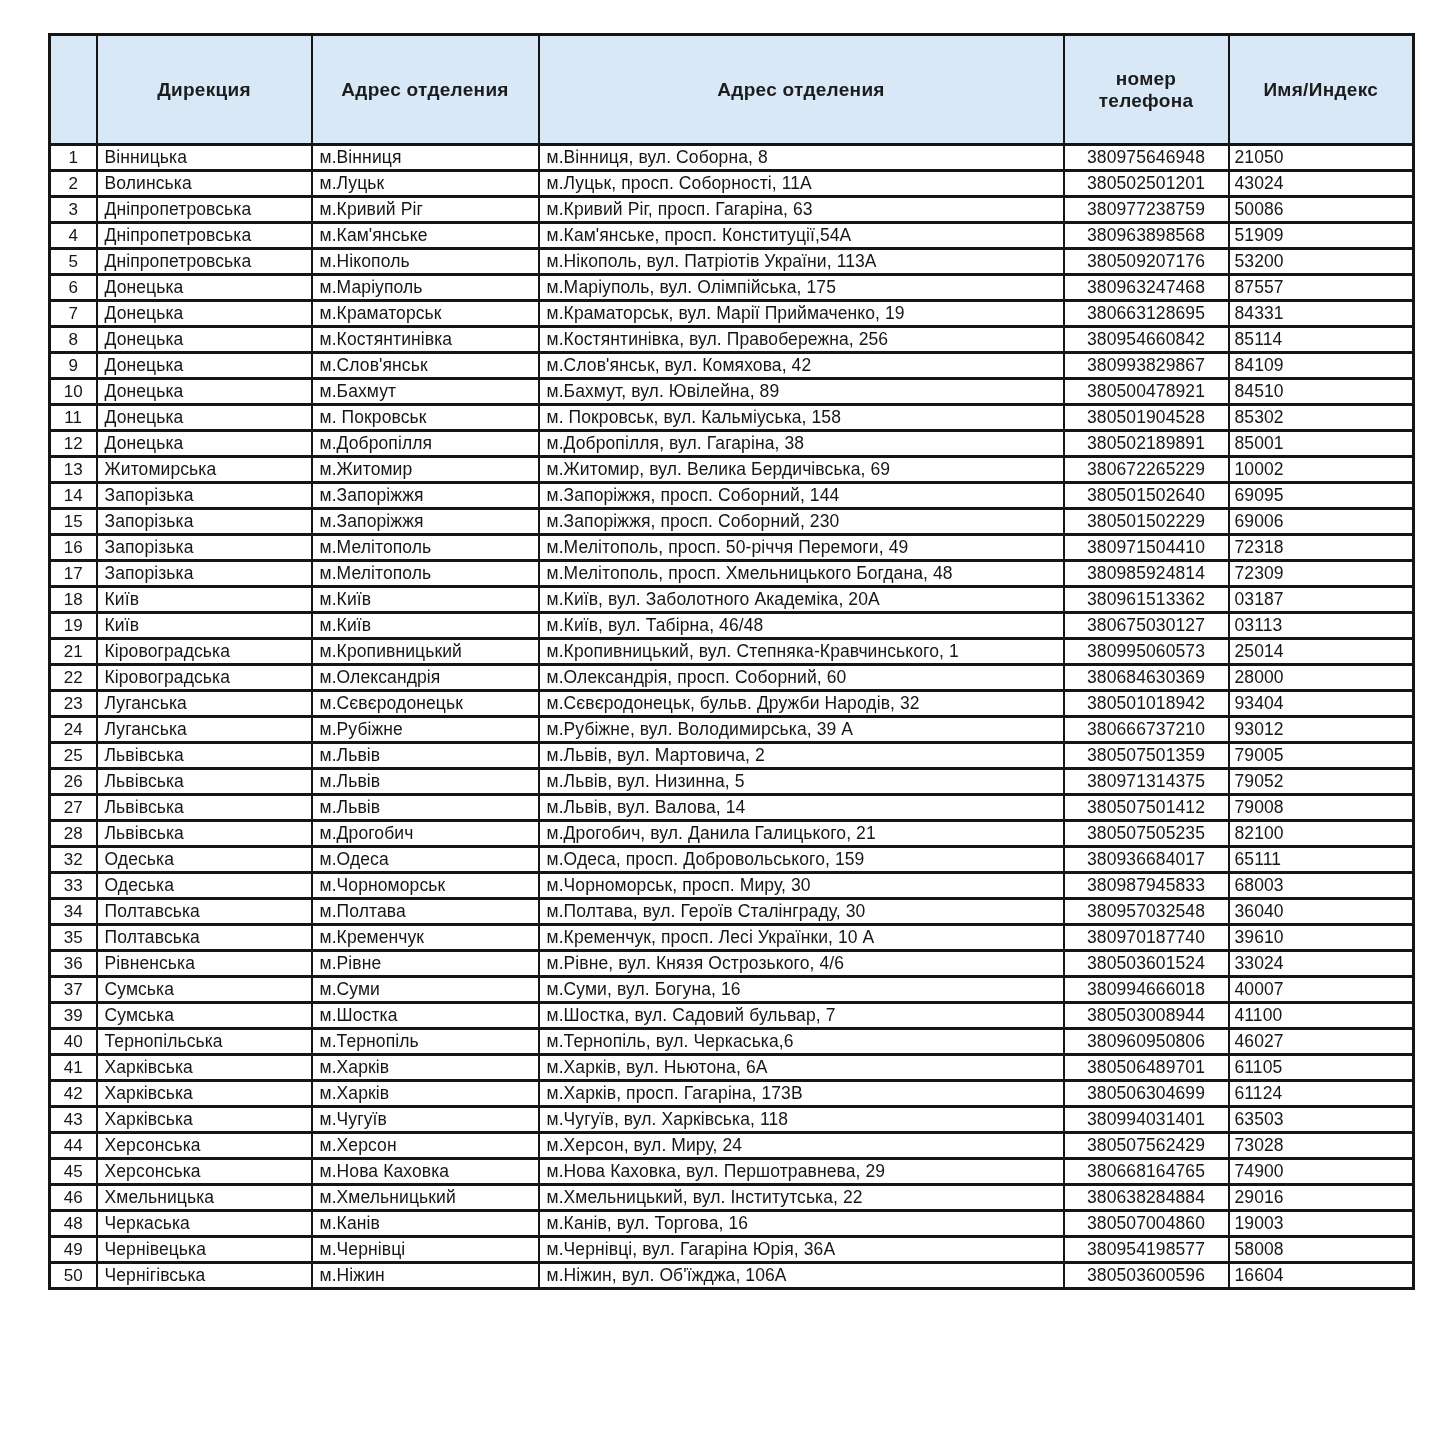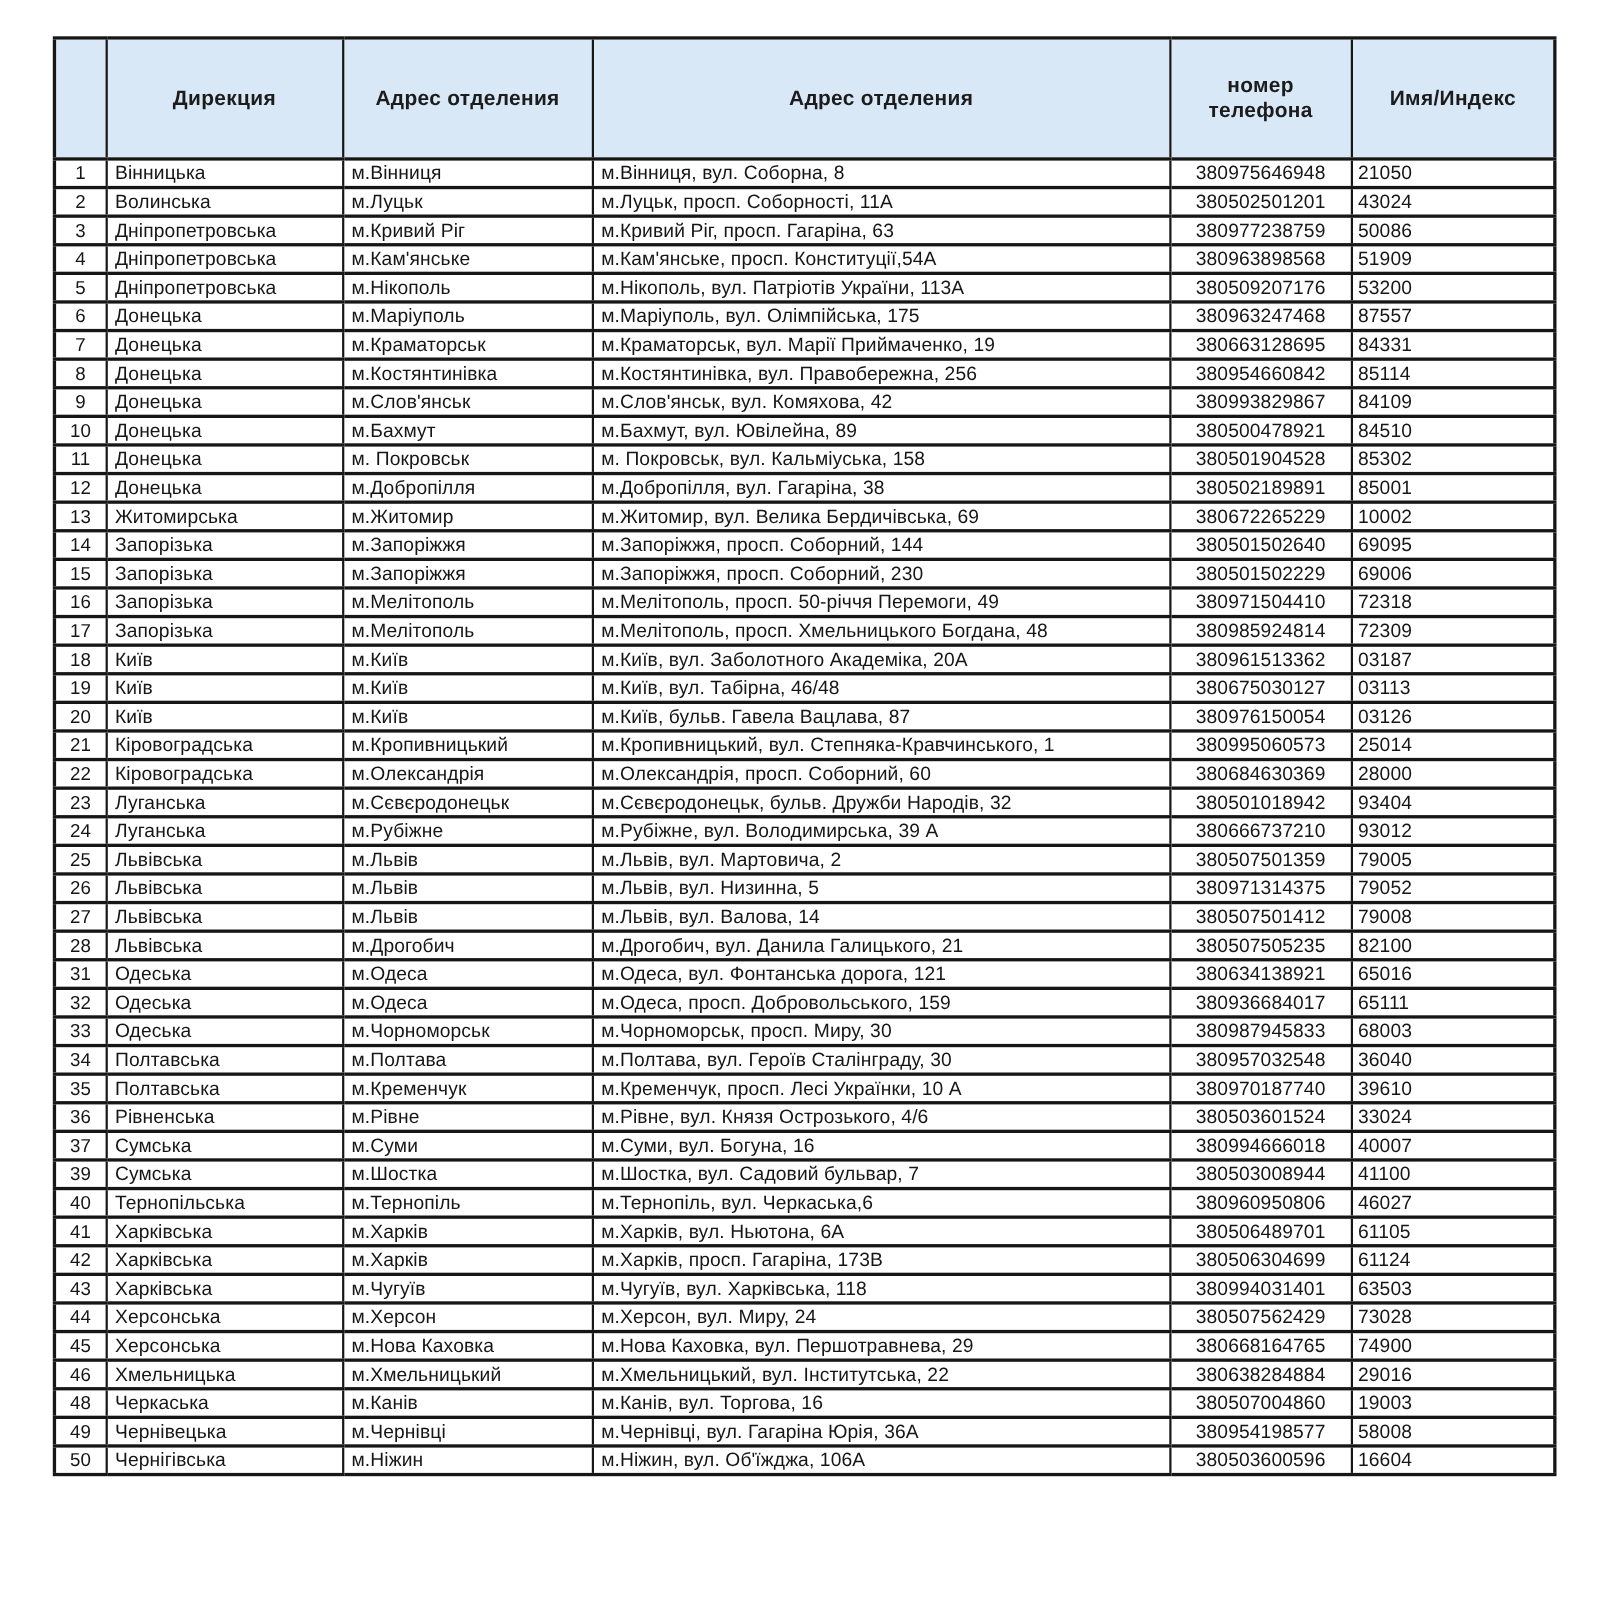--- a/index.html
+++ b/index.html
@@ -238,28 +238,20 @@
         </tr>
         <tr>
           <td class="cell-num">19</td>
           <td class="cell-text">Київ</td>
           <td class="cell-text">м.Київ</td>
           <td class="cell-text">м.Київ, вул. Табірна, 46/48</td>
           <td class="cell-phone">380675030127</td>
           <td class="cell-index">03113</td>
         </tr>
         <tr>
-          <td class="cell-num">20</td>
-          <td class="cell-text">Київ</td>
-          <td class="cell-text">м.Київ</td>
-          <td class="cell-text">м.Київ, бульв. Гавела Вацлава, 87</td>
-          <td class="cell-phone">380976150054</td>
-          <td class="cell-index">03126</td>
-        </tr>
-        <tr>
           <td class="cell-num">21</td>
           <td class="cell-text">Кіровоградська</td>
           <td class="cell-text">м.Кропивницький</td>
           <td class="cell-text">м.Кропивницький, вул. Степняка-Кравчинського, 1</td>
           <td class="cell-phone">380995060573</td>
           <td class="cell-index">25014</td>
         </tr>
         <tr>
           <td class="cell-num">22</td>
           <td class="cell-text">Кіровоградська</td>
@@ -310,28 +302,20 @@
         </tr>
         <tr>
           <td class="cell-num">28</td>
           <td class="cell-text">Львівська</td>
           <td class="cell-text">м.Дрогобич</td>
           <td class="cell-text">м.Дрогобич, вул. Данила Галицького, 21</td>
           <td class="cell-phone">380507505235</td>
           <td class="cell-index">82100</td>
         </tr>
         <tr>
-          <td class="cell-num">31</td>
-          <td class="cell-text">Одеська</td>
-          <td class="cell-text">м.Одеса</td>
-          <td class="cell-text">м.Одеса, вул. Фонтанська дорога, 121</td>
-          <td class="cell-phone">380634138921</td>
-          <td class="cell-index">65016</td>
-        </tr>
-        <tr>
           <td class="cell-num">32</td>
           <td class="cell-text">Одеська</td>
           <td class="cell-text">м.Одеса</td>
           <td class="cell-text">м.Одеса, просп. Добровольського, 159</td>
           <td class="cell-phone">380936684017</td>
           <td class="cell-index">65111</td>
         </tr>
         <tr>
           <td class="cell-num">33</td>
           <td class="cell-text">Одеська</td>

